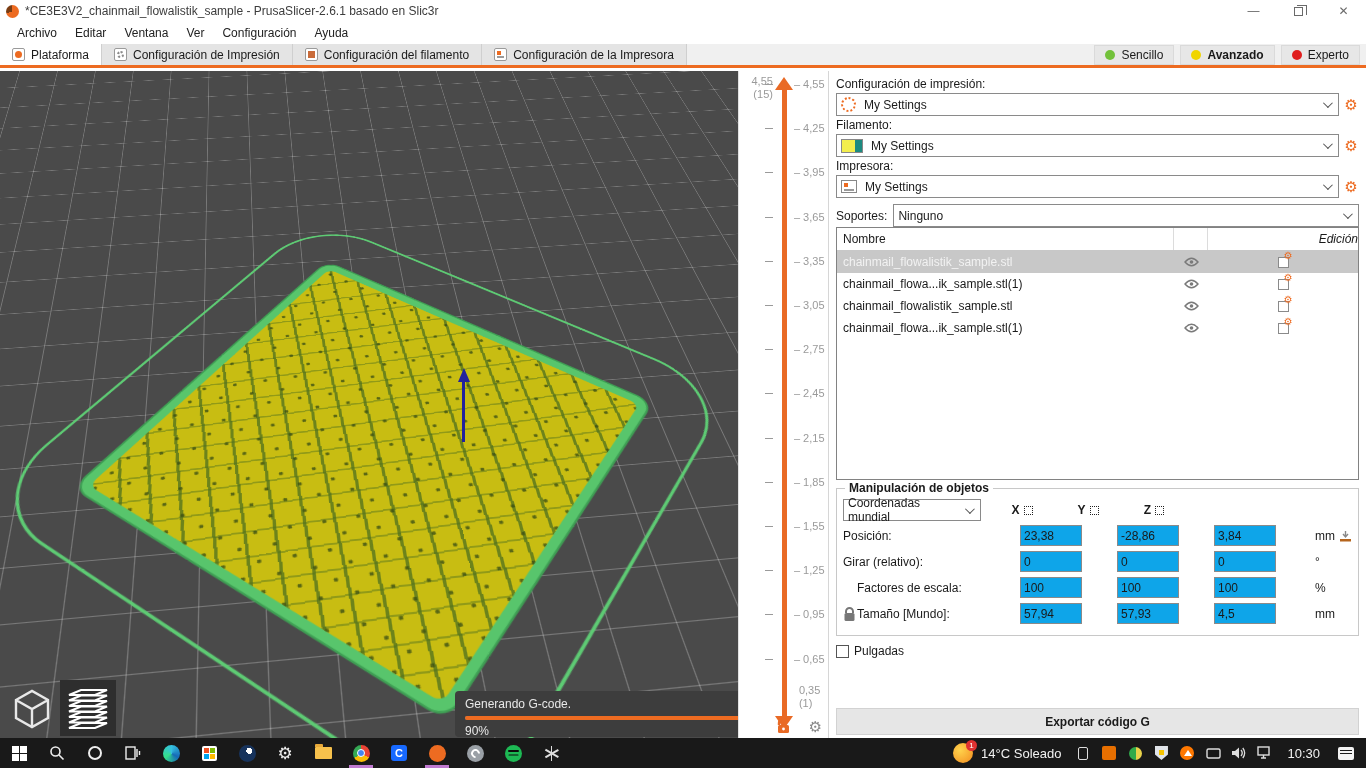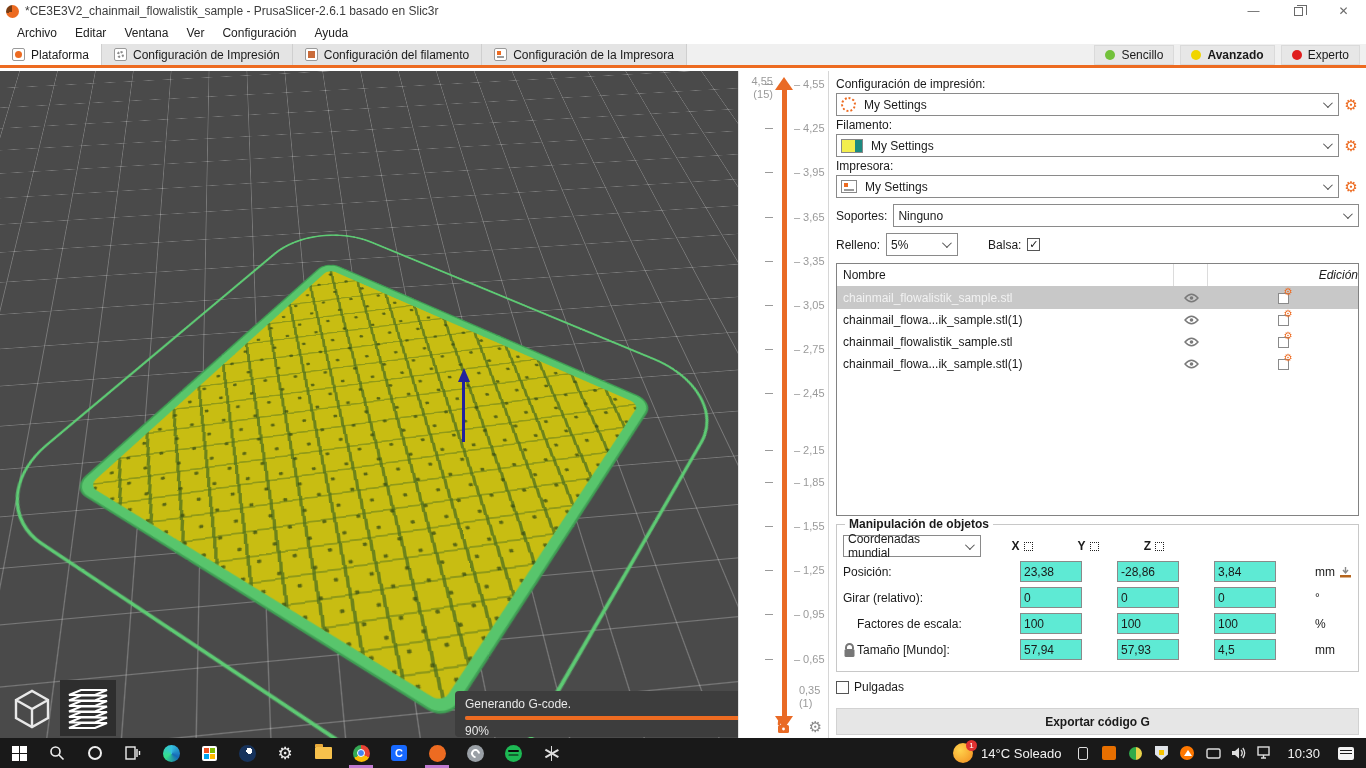--- a/index.html
+++ b/index.html
@@ -122,21 +122,21 @@
   .manip-title { position:absolute; top:-8px; left:8px; background:#fff; padding:0 4px; font-weight:bold; }
   .axis-head { display:flex; align-items:center; margin:6px 0 4px 0; }
   .coord-combo { width:138px; height:22px; border:1px solid #8a8a8a; display:flex; align-items:center; padding:0 4px; }
   .coord-combo .ctext { flex:1; font-size:12px; }
   .axis-cell { width:66px; text-align:center; font-weight:bold; display:flex; align-items:center; justify-content:center; gap:4px; }
   .axis-cells { display:flex; gap:0; margin-left:8px; }
   .axis-box { width:9px; height:9px; border:1px dotted #222; display:inline-block; }
   .mrow { display:flex; align-items:center; margin-bottom:5px;gap:31px; }
   .mlabel { width:146px; }
   .mlabel.indent { padding-left:14px; }
-  .minput { width:62px; height:21px; border:1px solid #8a8a8a; font-size:12px; padding:0 3px; display:flex; align-items:center; margin-right:4px; background:#5eead4; }
+  .minput { width:62px; height:21px; border:1px solid #8a8a8a; font-size:12px; padding:0 3px; display:flex; align-items:center; margin-right:4px; background:#0ea5e9; }
   .munit { margin-left:4px; display:flex; align-items:center; gap:4px; }
   .scale-lock { position:absolute; left:6px; top:118px; }
   .inches-row { display:flex; align-items:center; gap:5px; margin-top:8px; }
   .export-btn { position:absolute; left:7px; right:7px; bottom:3px; height:27px; background:#e6e6e6; border:1px solid #d2d2d2; display:flex; align-items:center; justify-content:center; font-weight:bold; font-size:12px; }
 
   
   .taskbar { position:absolute; left:0; right:0; bottom:0; height:30px; background:#191919; display:flex; align-items:center; color:#fff; }
   .tb-left { display:flex; align-items:center; height:100%; }
   .tb-ico { width:38px; height:30px; display:flex; align-items:center; justify-content:center; position:relative; }
   .tb-ico .runline { position:absolute; bottom:0; left:7px; right:7px; height:3px; background:#c07ad0; }
@@ -326,21 +326,21 @@
             <span class="tlabel">– 3,05</span>
           </div>
           <div class="tick" style="top: 272.2px;">
             <span class="tdash"></span>
             <span class="tlabel">– 2,75</span>
           </div>
           <div class="tick" style="top: 316.4px;">
             <span class="tdash"></span>
             <span class="tlabel">– 2,45</span>
           </div>
-          <div class="tick" style="top: 373px;">
+          <div class="tick" style="top: 361px;">
             <span class="tdash"></span>
             <span class="tlabel">– 2,15</span>
           </div>
           <div class="tick" style="top: 404.8px;">
             <span class="tdash"></span>
             <span class="tlabel">– 1,85</span>
           </div>
           <div class="tick" style="top: 449px;">
             <span class="tdash"></span>
             <span class="tlabel">– 1,55</span>
@@ -404,29 +404,20 @@
       </div>
 
       <div class="supports-row">
         <span>Soportes:</span>
         <div class="combo">
           <span class="ctext">Ninguno</span>
           <span class="chev"></span>
         </div>
       </div>
 
-      <div class="infill-row">
-        <span>Relleno:</span>
-        <div class="combo small">
-          <span class="ctext">5%</span>
-          <span class="chev"></span>
-        </div>
-        <span style="margin-left:24px">Balsa:</span>
-        <span class="checkbox">✓</span>
-      </div>
 
       <div class="obj-table">
         <div class="thead">
           <span class="th-name">Nombre</span>
           <span class="th-eye"></span>
           <span class="th-edit">Edición</span>
         </div>
         <div class="trow selected">
           <span class="td-name">chainmail_flowalistik_sample.stl</span>
           <span class="td-eye">

